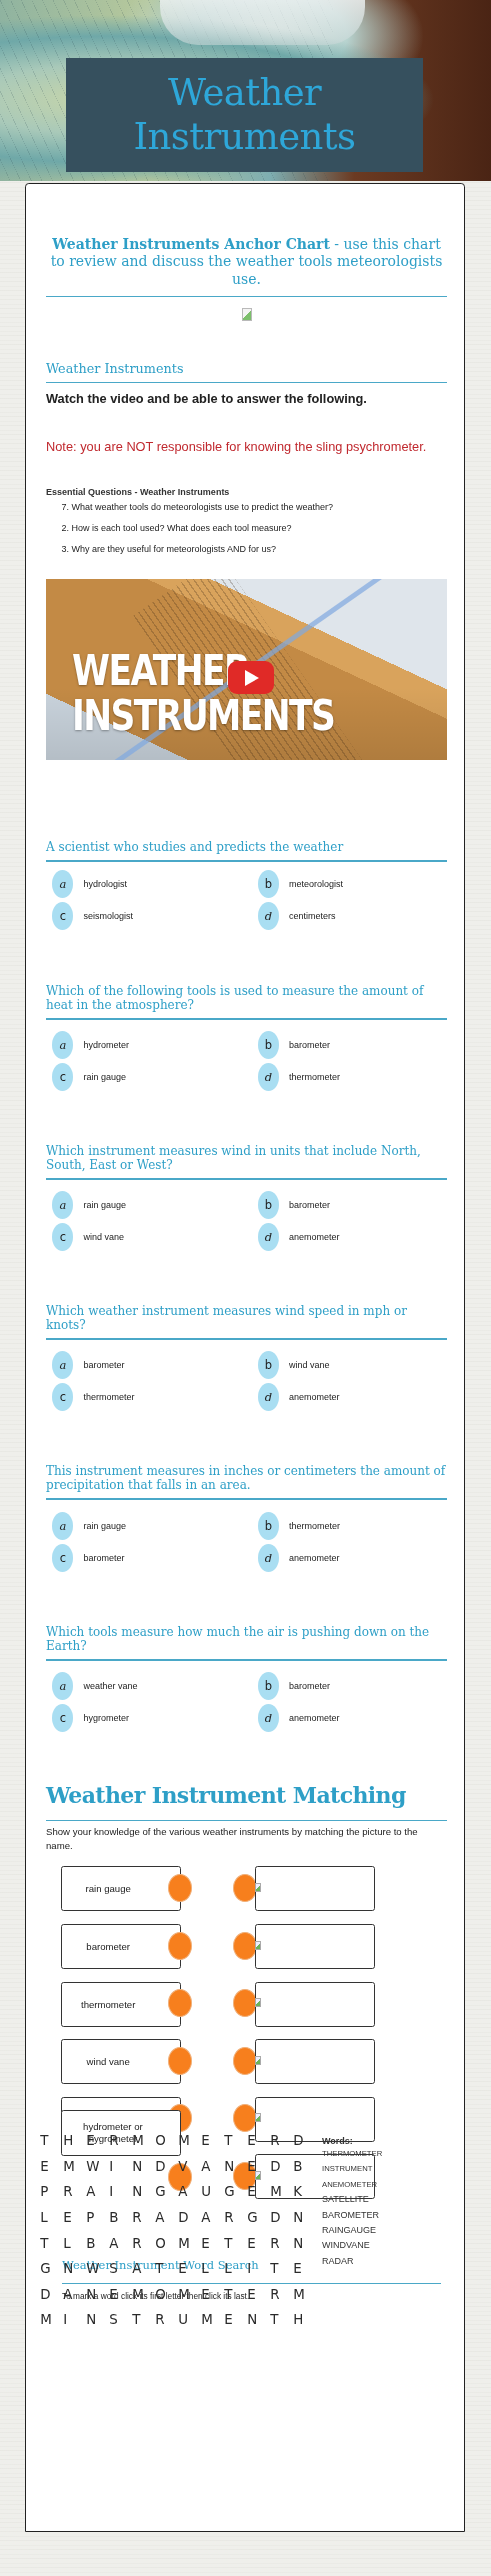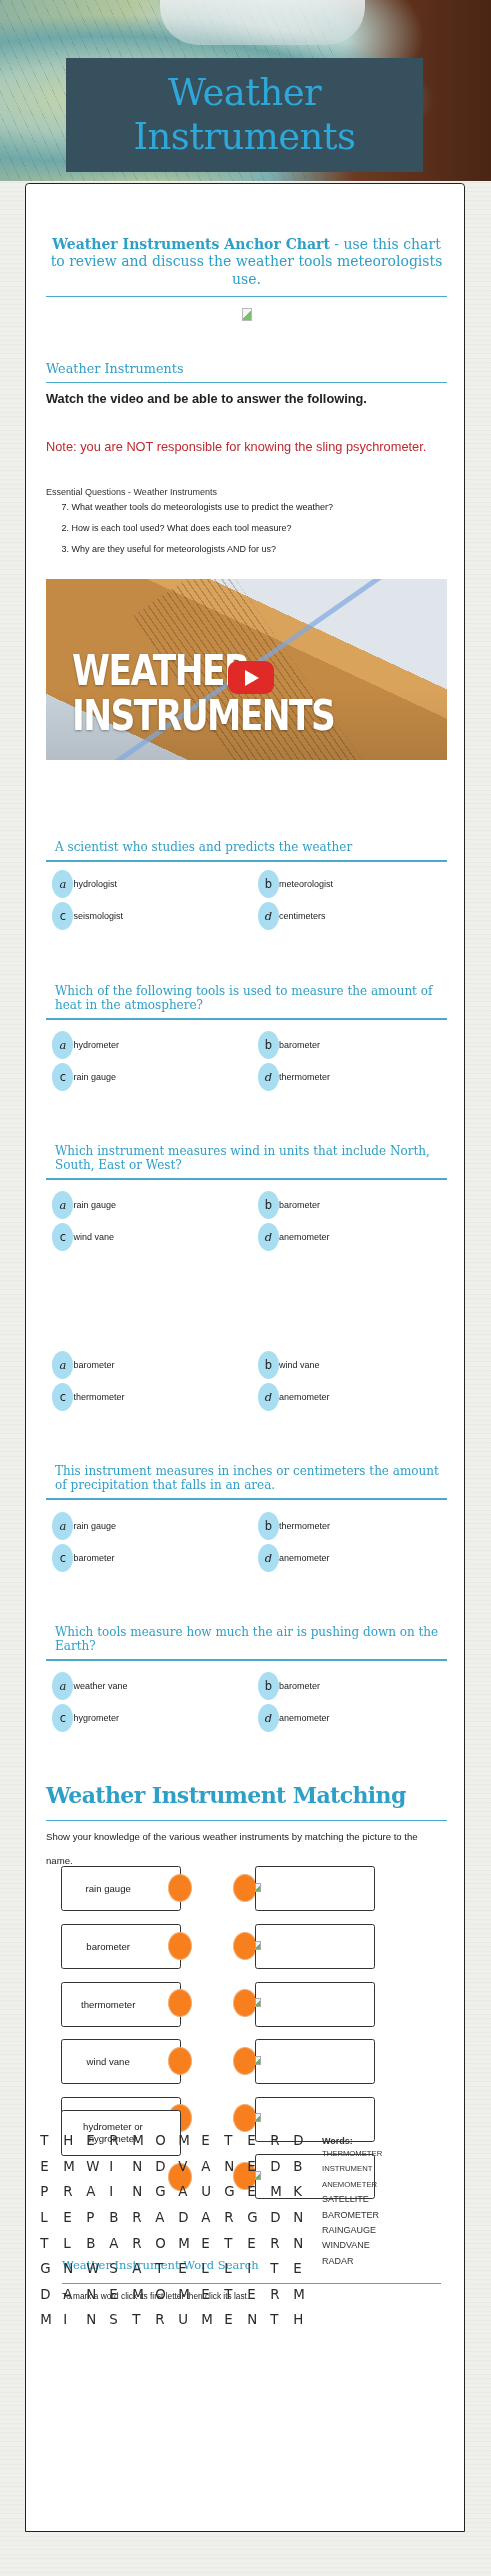--- a/index.html
+++ b/index.html
@@ -57,21 +57,21 @@
   }
   .h-anchor b { font-weight: bold; margin-top: 25px; }
   .rule { position: absolute; left: 20px; width: 401px; height: 1.3px; background: #4aa8c8; }
   .broken-img {
     position: absolute; left: 216px; top: 124px; width: 10.2px; height: 12.8px;
     border: 0.6px solid #b9b9b9; background: linear-gradient(135deg, #f4f4f4 50%, #7cbf6b 50%);
   }
   .sec-title { color: #2e9fc7; font-size: 12.8px; line-height: 15.4px; }
   .bold-line { font-weight: bold; color: #222; font-size: 12.8px; }
   .note { color: #c0282e; font-size: 12.8px; line-height: 21px; }
-  .eq-title { color: #333; font-size: 9px; }
+  .eq-title { color: #333; font-size: 9px; font-weight: bold; }
   .eq-list { list-style: none; }
   .eq-list li { font-size: 9px; color: #222; line-height: 21px; padding-left: 15.4px; }
   .video {
     position: absolute; left: 20px; top: 395px; width: 401px; height: 181px;
     background:
       linear-gradient(180deg, rgba(255,255,255,0) 60%, rgba(0,0,0,0.1) 100%),
       linear-gradient(25deg, #c9d3dc 0 18%, #c38a45 18% 62%, #d9a35c 62% 70%, #dfe5eb 70%);
     overflow: hidden;
   }
   .video .ticks {
@@ -96,34 +96,34 @@
     position: absolute; left: 182px; top: 82px; width: 46px; height: 33px;
     background: #e02a27; border-radius: 9px;
     display: flex; align-items: center; justify-content: center;
   }
   .play-btn span {
     width: 0; height: 0;
     border-left: 14px solid #fff; border-top: 8.3px solid transparent; border-bottom: 8.3px solid transparent;
     margin-left: 2.6px;
   }
   .question { position: absolute; left: 20px; width: 401px; }
-  .question .q-text { color: #2e9fc7; font-size: 12px; line-height: 14px; margin-left: 9px; }
+  .question .q-text { color: #2e9fc7; font-size: 12px; line-height: 14px; }
   .question .q-rule { height: 1.3px; background: #4aa8c8; margin-top: 6.4px; }
   .opts { position: relative; height: 64px; }
   .opt { position: absolute; display: flex; align-items: center; height: 28px; }
   .bubble {
     width: 21px; height: 28px; border-radius: 50%;
     background: #a9def2;
     display: flex; align-items: center; justify-content: center;
     font-family: "DejaVu Sans", sans-serif; font-size: 11.5px; color: #222;
   }
   .bubble.ital { font-style: italic; font-family: "DejaVu Serif", serif; }
-  .opt-label { margin-left: 0; font-size: 9px; color: #222; }
+  .opt-label { margin-left: 10px; font-size: 9px; color: #222; }
   .match-title { color: #2e9fc7; font-size: 22px; font-weight: bold; line-height: 25.6px; letter-spacing: -0.6px; }
-  .match-desc { font-size: 9.6px; color: #222; line-height: 24px; }
+  .match-desc { font-size: 9.6px; color: #222; line-height: 14px; }
   .mbox {
     position: absolute; width: 120px; height: 45px;
     border: 0.6px solid #333; border-radius: 2.6px; background: #fff;
     display: flex; align-items: center; justify-content: center; text-align: center;
     font-size: 9.6px; color: #222; line-height: 12px;
   }
   .mbox.left span { padding-right: 25.6px; }
   .dot {
     position: absolute; width: 24px; height: 28px; border-radius: 50%;
     background: #f77f1d; border: 0.6px solid #f0b07a;
@@ -254,20 +254,24 @@
           <div class="bubble">c</div>
           <span class="opt-label">wind vane</span>
         </div>
       <div class="opt" style="left:212px;top:32px;">
           <div class="bubble ital">d</div>
           <span class="opt-label">anemometer</span>
         </div>
     </div>
   </div>
 
+  <div class="question serif" style="top:1120px;">
+    <div class="q-text">Which weather instrument measures wind speed in mph or knots?</div>
+    <div class="q-rule"></div>
+  </div>
   <div class="question" style="top:1167px;">
     <div class="opts">
       <div class="opt" style="left:6.4px;top:0;">
           <div class="bubble ital">a</div>
           <span class="opt-label">barometer</span>
         </div>
       <div class="opt" style="left:212px;top:0;">
           <div class="bubble">b</div>
           <span class="opt-label">wind vane</span>
         </div>

